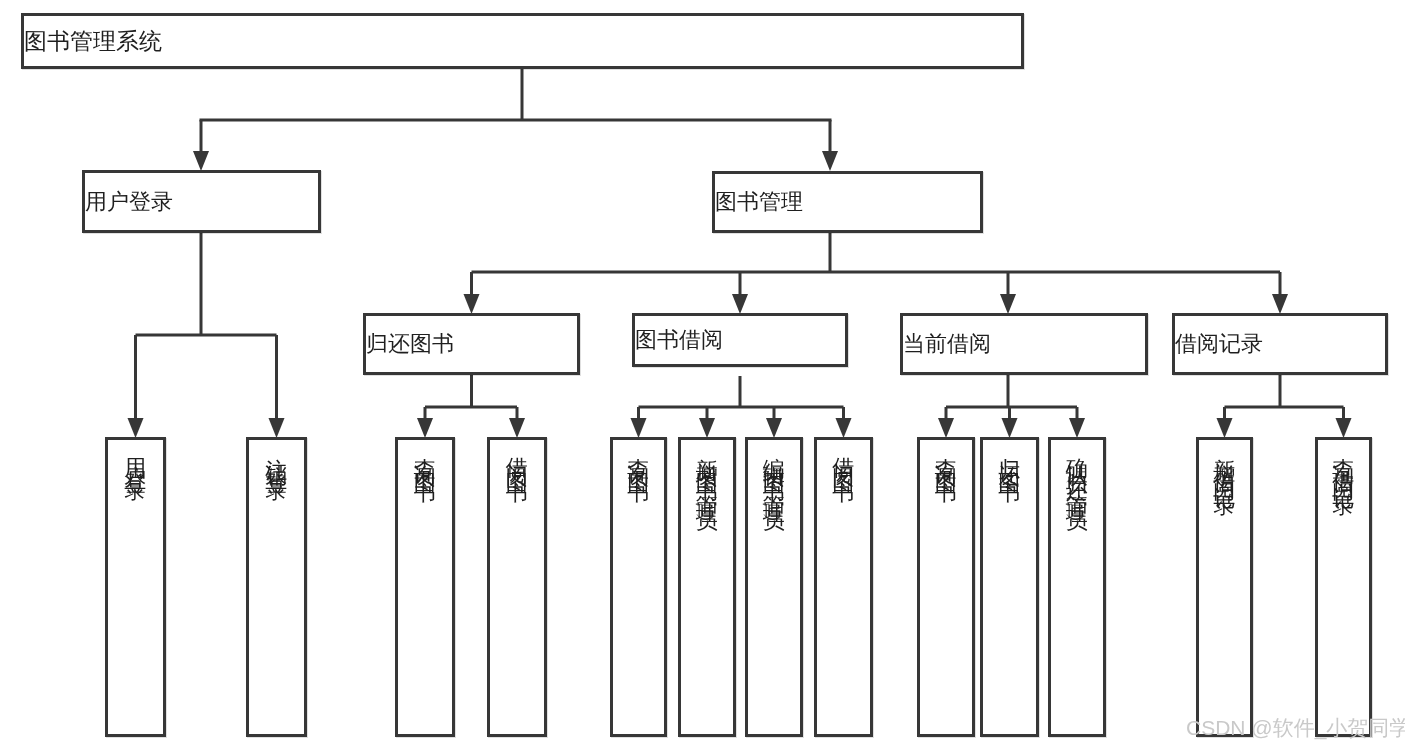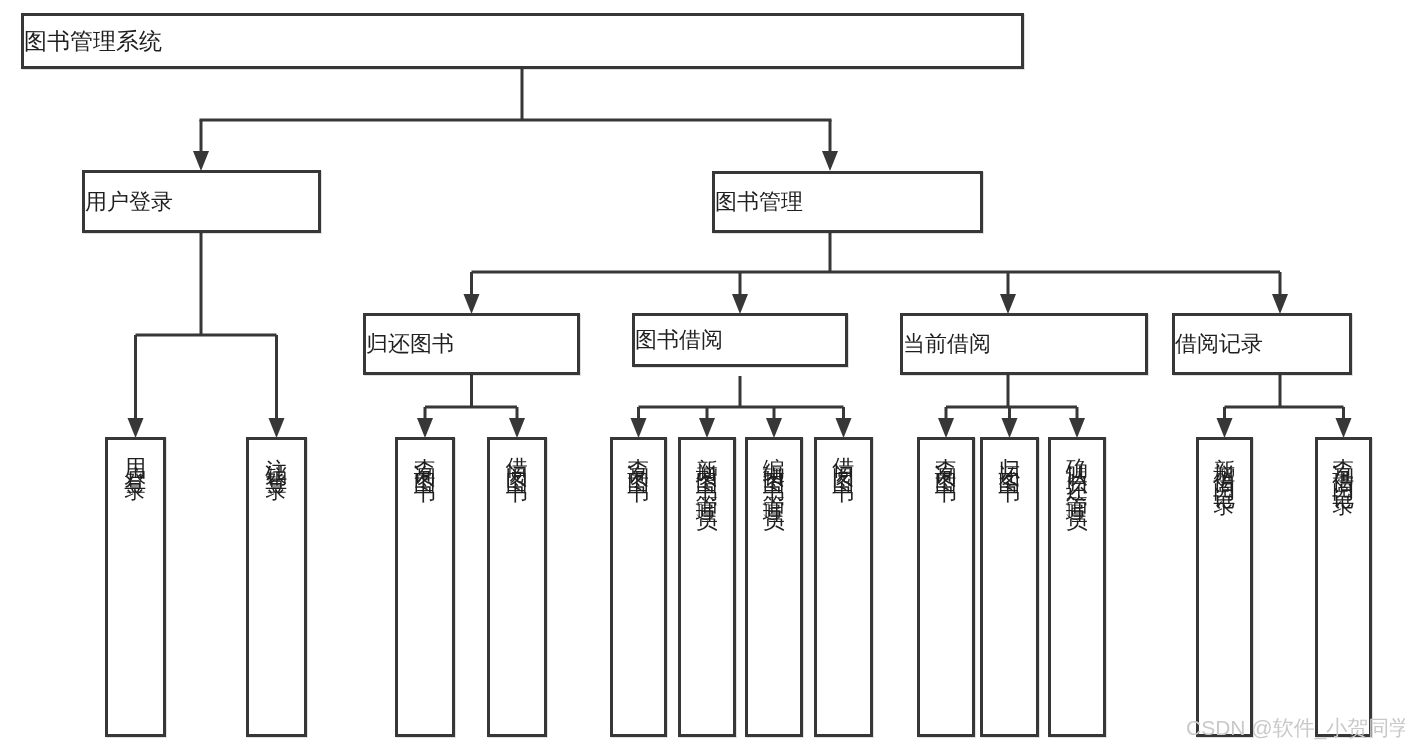--- a/index.html
+++ b/index.html
@@ -141,21 +141,21 @@
 
   <div class="node" style="left:363px;top:313px;width:217px;height:62px">
     <span>归还图书</span>
   </div>
   <div class="node" style="left:632px;top:313px;width:216px;height:54px">
     <span>图书借阅</span>
   </div>
   <div class="node" style="left:900px;top:313px;width:248px;height:62px">
     <span>当前借阅</span>
   </div>
-  <div class="node" style="left:1172px;top:313px;width:180px;height:62px">
+  <div class="node" style="left:1172px;top:313px;width:216px;height:62px">
     <span>借阅记录</span>
   </div>
 
   <div class="node v" style="left:105px;top:437px;width:61px;height:300px">
     <span>用户登录</span>
   </div>
   <div class="node v" style="left:246px;top:437px;width:61px;height:300px">
     <span>注销登录</span>
   </div>
 

